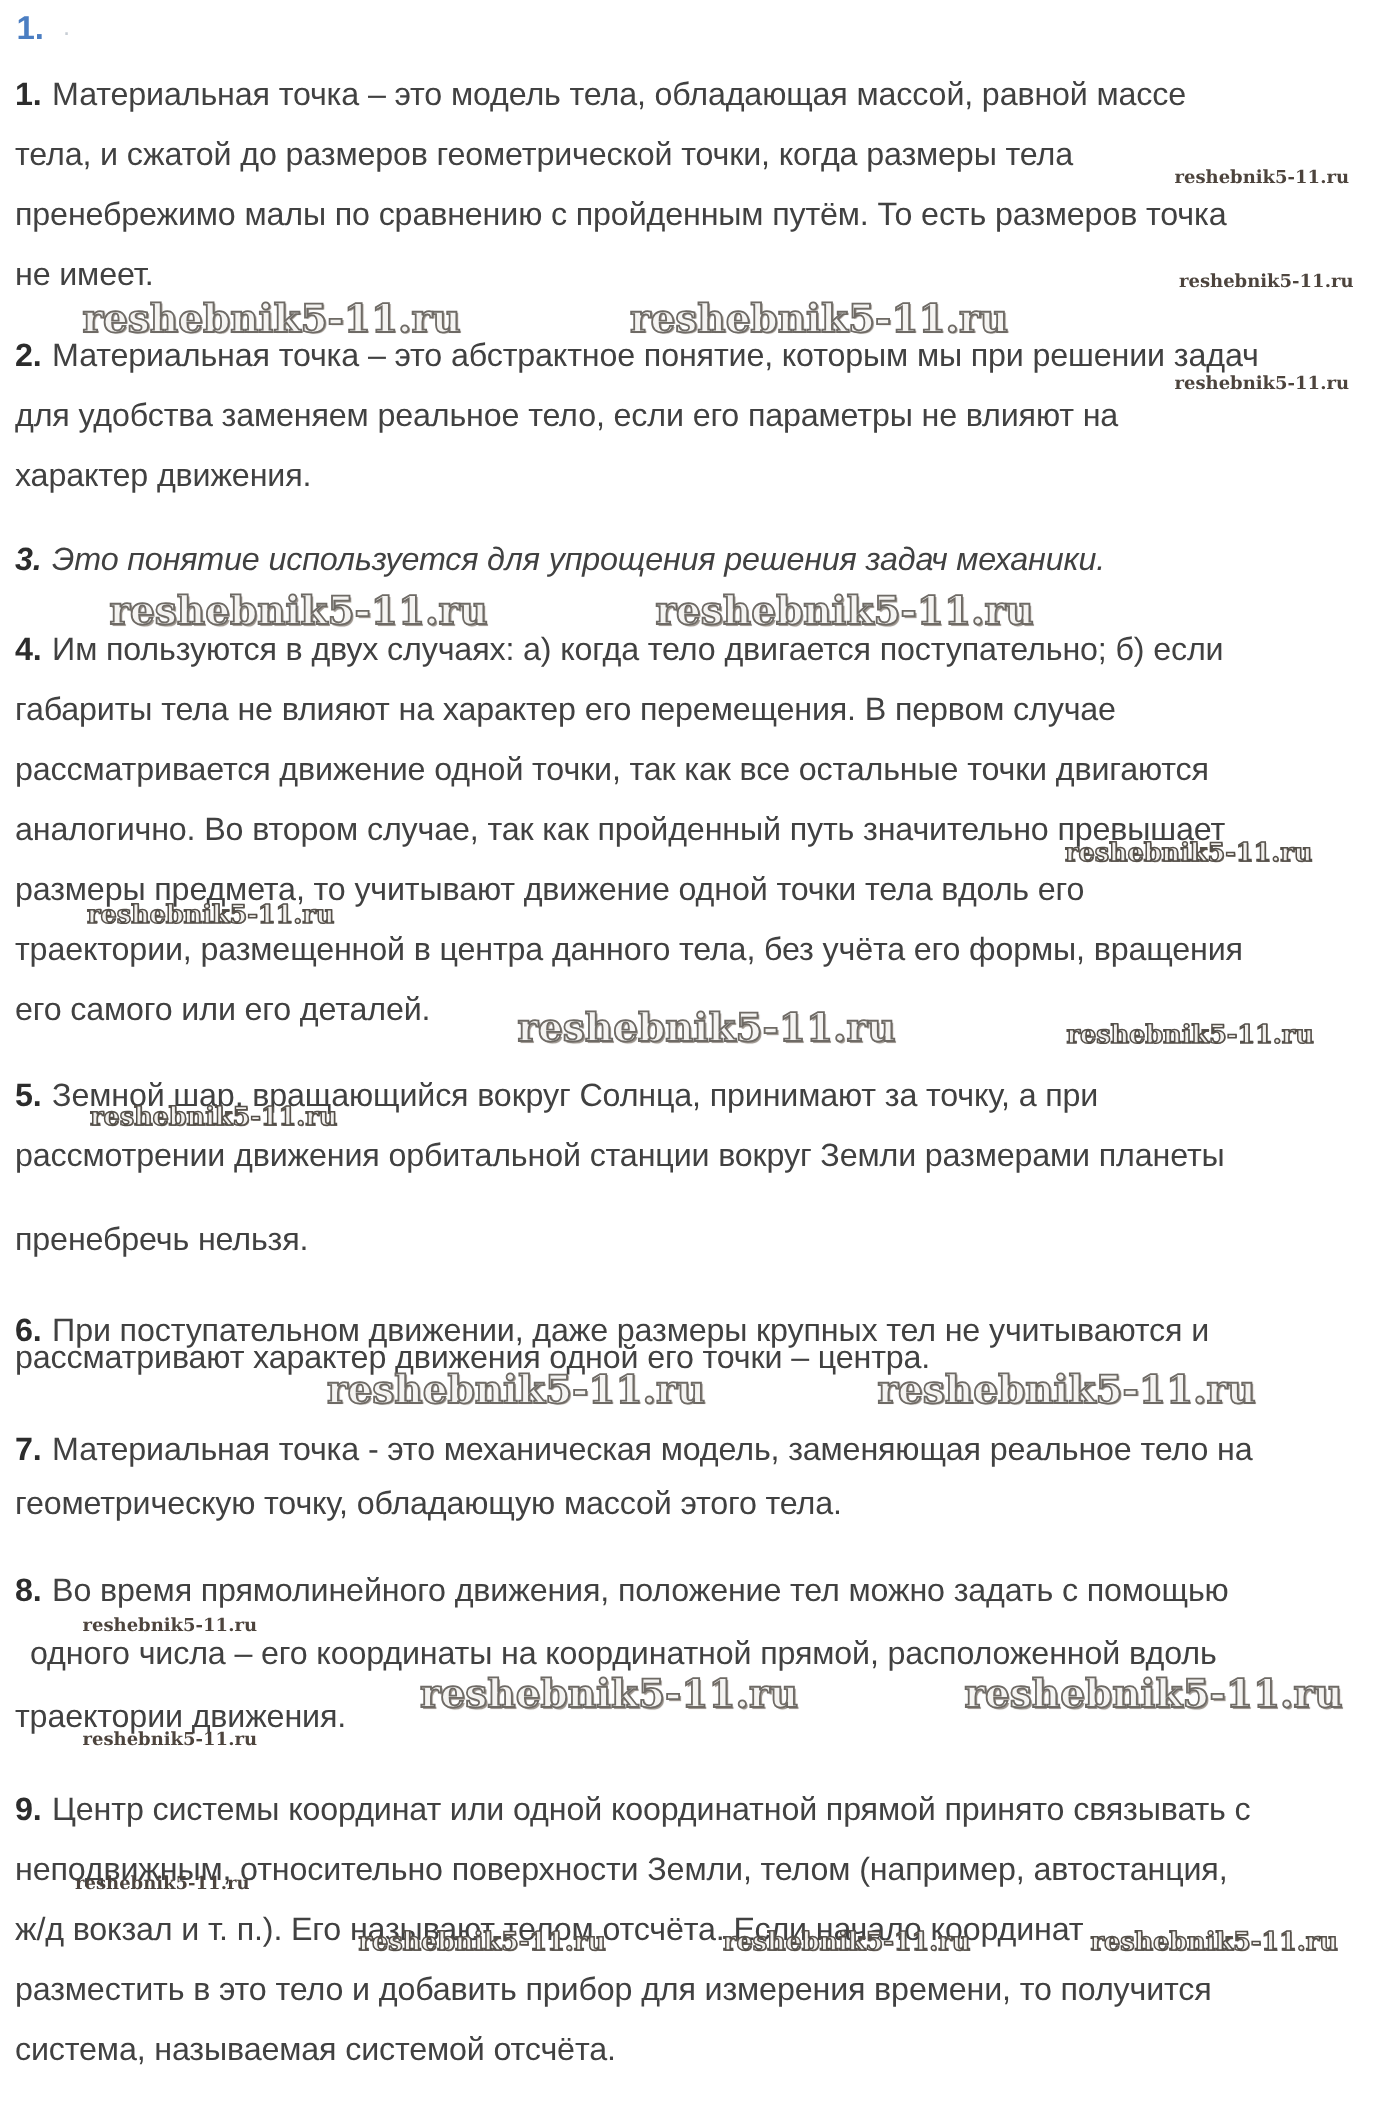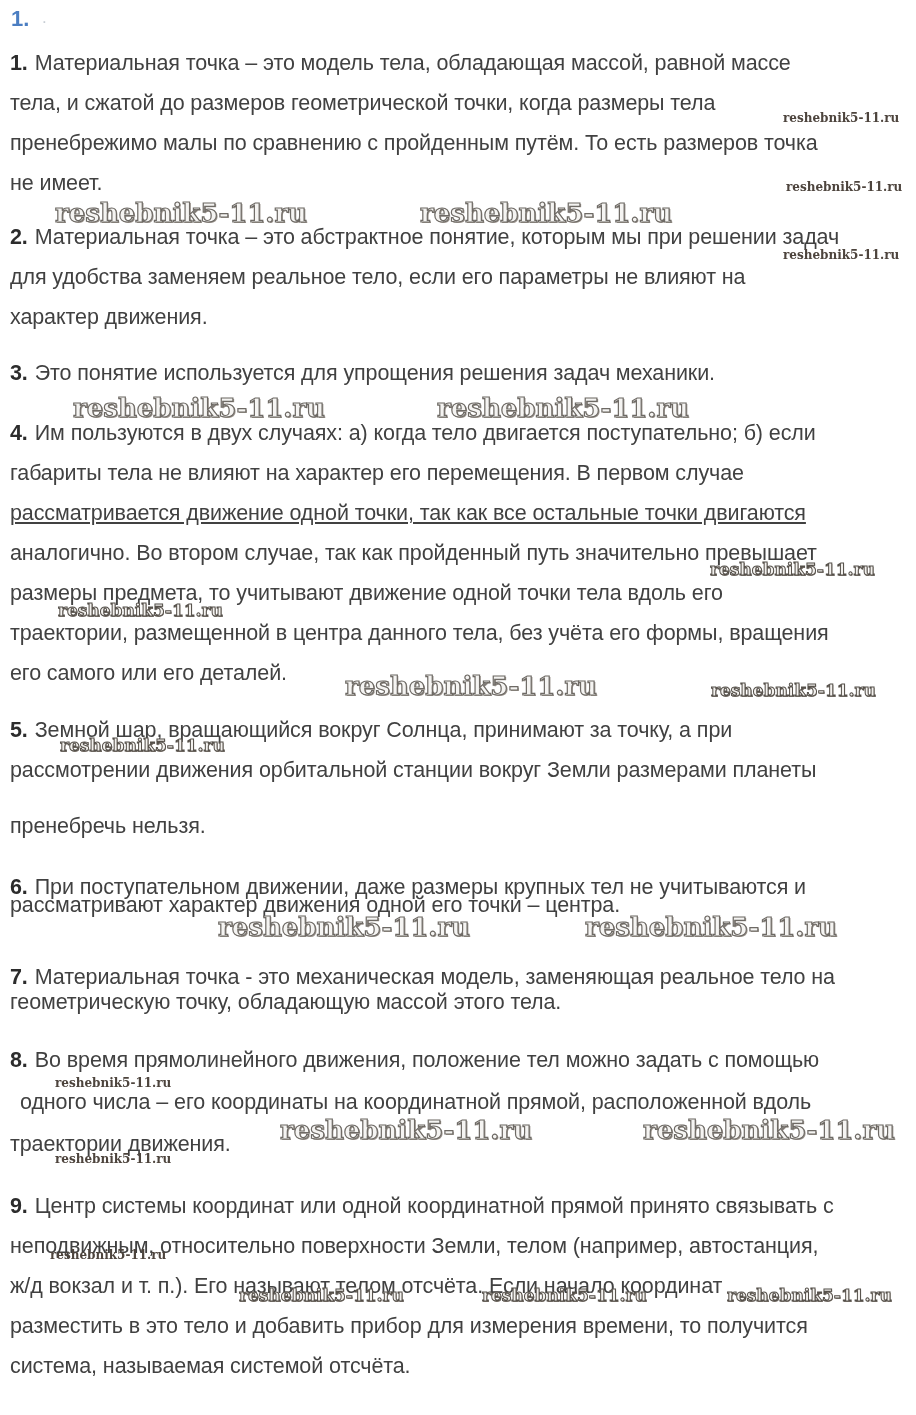--- a/index.html
+++ b/index.html
@@ -81,46 +81,46 @@
     <div class="pline" style="top:120px;">не имеет.</div>
   </div>
 
   <div class="para" style="top:224px;">
     <div class="pline" style="top:0;"><span class="pnum">2.</span><span>Материальная точка – это абстрактное понятие, которым мы при решении задач</span></div>
     <div class="pline" style="top:40px;">для удобства заменяем реальное тело, если его параметры не влияют на</div>
     <div class="pline" style="top:80px;">характер движения.</div>
   </div>
 
   <div class="para" style="top:360px;">
-    <div class="pline" style="top:0;"><span class="pnum">3.</span><span>Это понятие используется для упрощения решения задач механики.</span></div>
+    <div class="pline" style="top:0;font-style:italic;"><span class="pnum">3.</span><span>Это понятие используется для упрощения решения задач механики.</span></div>
   </div>
 
   <div class="para" style="top:420px;">
     <div class="pline" style="top:0;"><span class="pnum">4.</span><span>Им пользуются в двух случаях: а) когда тело двигается поступательно; б) если</span></div>
     <div class="pline" style="top:40px;">габариты тела не влияют на характер его перемещения. В первом случае</div>
-    <div class="pline" style="top:80px;text-decoration:underline;">рассматривается движение одной точки, так как все остальные точки двигаются</div>
+    <div class="pline" style="top:80px;">рассматривается движение одной точки, так как все остальные точки двигаются</div>
     <div class="pline" style="top:120px;">аналогично. Во втором случае, так как пройденный путь значительно превышает</div>
     <div class="pline" style="top:160px;">размеры предмета, то учитывают движение одной точки тела вдоль его</div>
     <div class="pline" style="top:200px;">траектории, размещенной в центра данного тела, без учёта его формы, вращения</div>
     <div class="pline" style="top:240px;">его самого или его деталей.</div>
   </div>
 
   <div class="para" style="top:717px;">
     <div class="pline" style="top:0;"><span class="pnum">5.</span><span>Земной шар, вращающийся вокруг Солнца, принимают за точку, а при</span></div>
     <div class="pline" style="top:40px;">рассмотрении движения орбитальной станции вокруг Земли размерами планеты</div>
     <div class="pline" style="top:96px;">пренебречь нельзя.</div>
   </div>
 
   <div class="para" style="top:852px;">
     <div class="pline" style="top:0;margin-top:22px;"><span class="pnum">6.</span><span>При поступательном движении, даже размеры крупных тел не учитываются и</span></div>
     <div class="pline" style="top:40px;">рассматривают характер движения одной его точки – центра.</div>
   </div>
 
   <div class="para" style="top:949px;">
-    <div class="pline" style="top:15px;text-align:right;"><span class="pnum">7.</span><span>Материальная точка - это механическая модель, заменяющая реальное тело на</span></div>
+    <div class="pline" style="top:4px;text-align:right;"><span class="pnum">7.</span><span>Материальная точка - это механическая модель, заменяющая реальное тело на</span></div>
     <div class="pline" style="top:40px;">геометрическую точку, обладающую массой этого тела.</div>
   </div>
 
   <div class="para" style="top:1047px;">
     <div class="pline" style="top:0;"><span class="pnum">8.</span><span>Во время прямолинейного движения, положение тел можно задать с помощью</span></div>
     <div class="pline" style="top:42px;margin-left:10px;">одного числа – его координаты на координатной прямой, расположенной вдоль</div>
     <div class="pline" style="top:84px;">траектории движения.</div>
   </div>
 
   <div class="para" style="top:1193px;">

